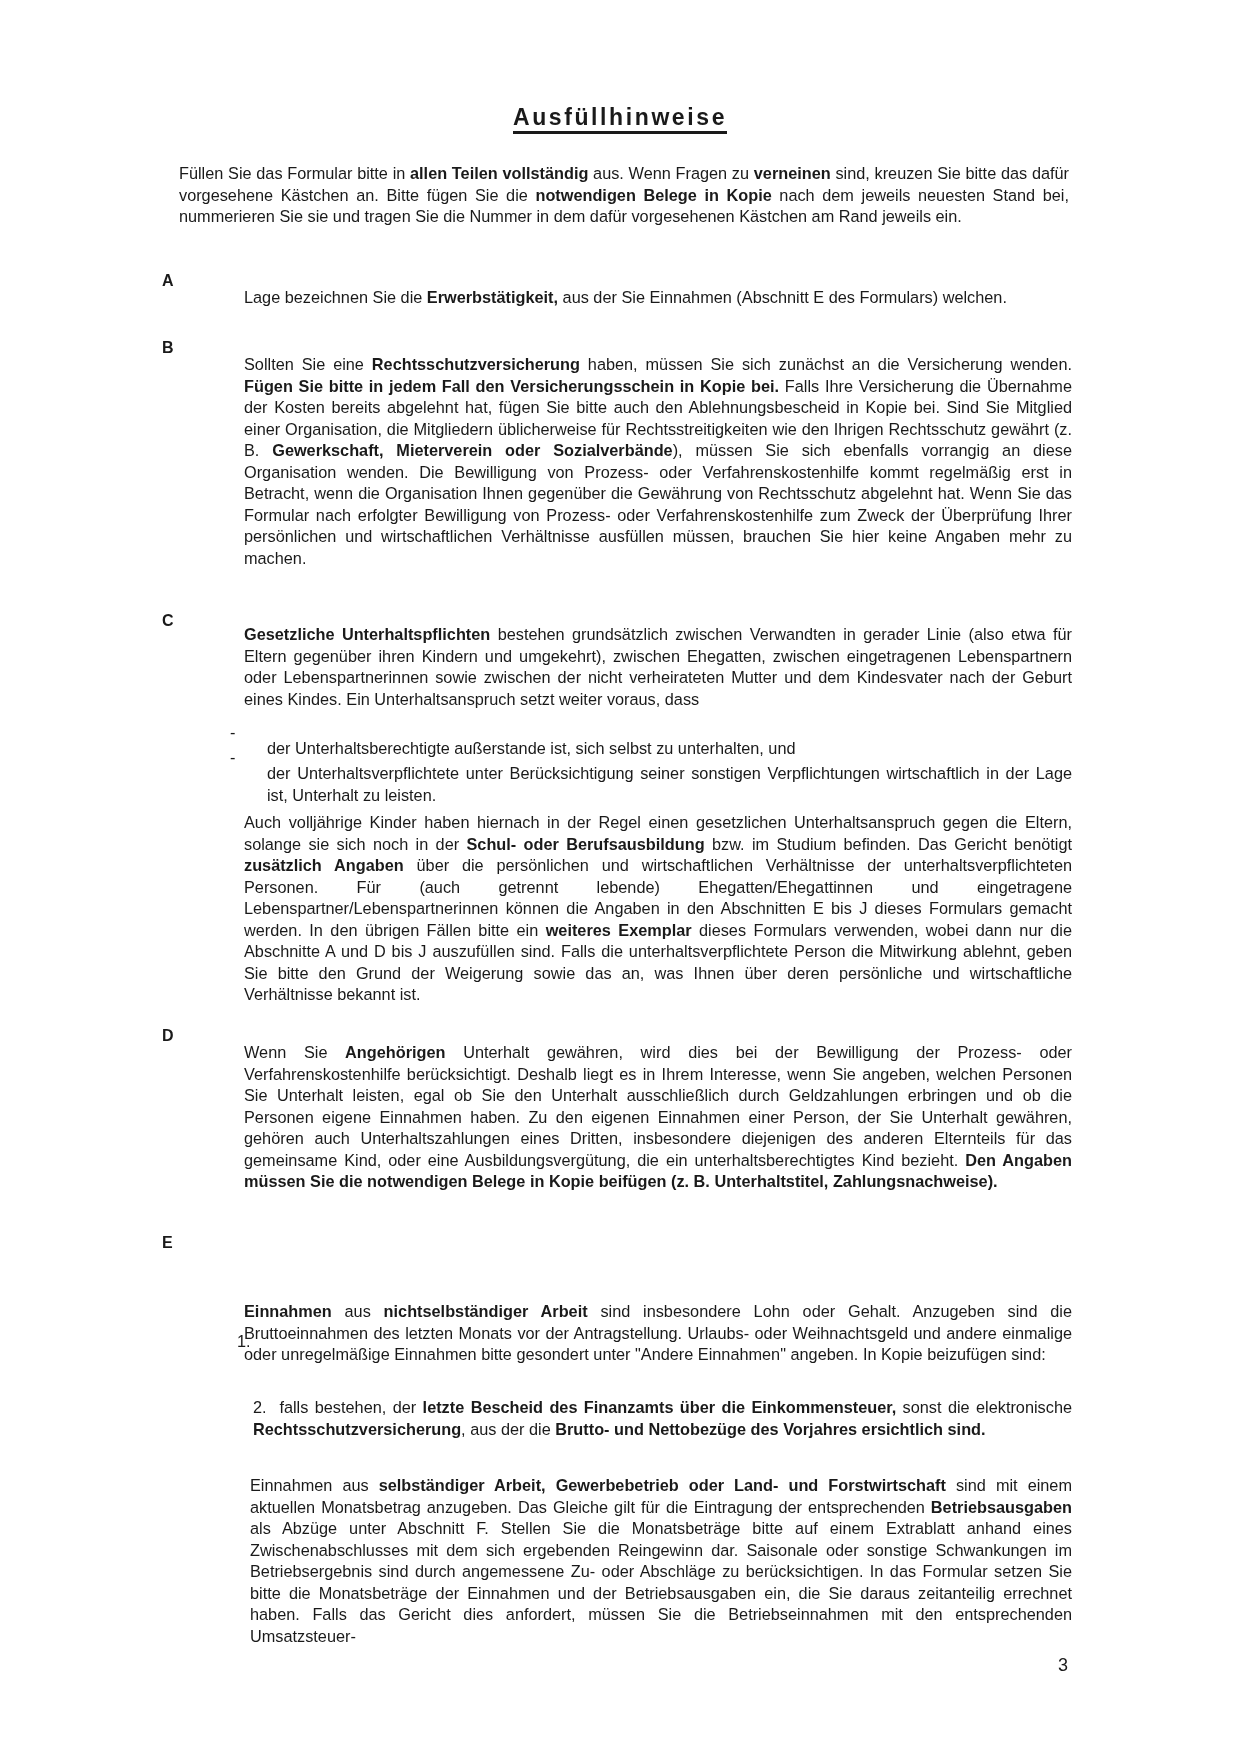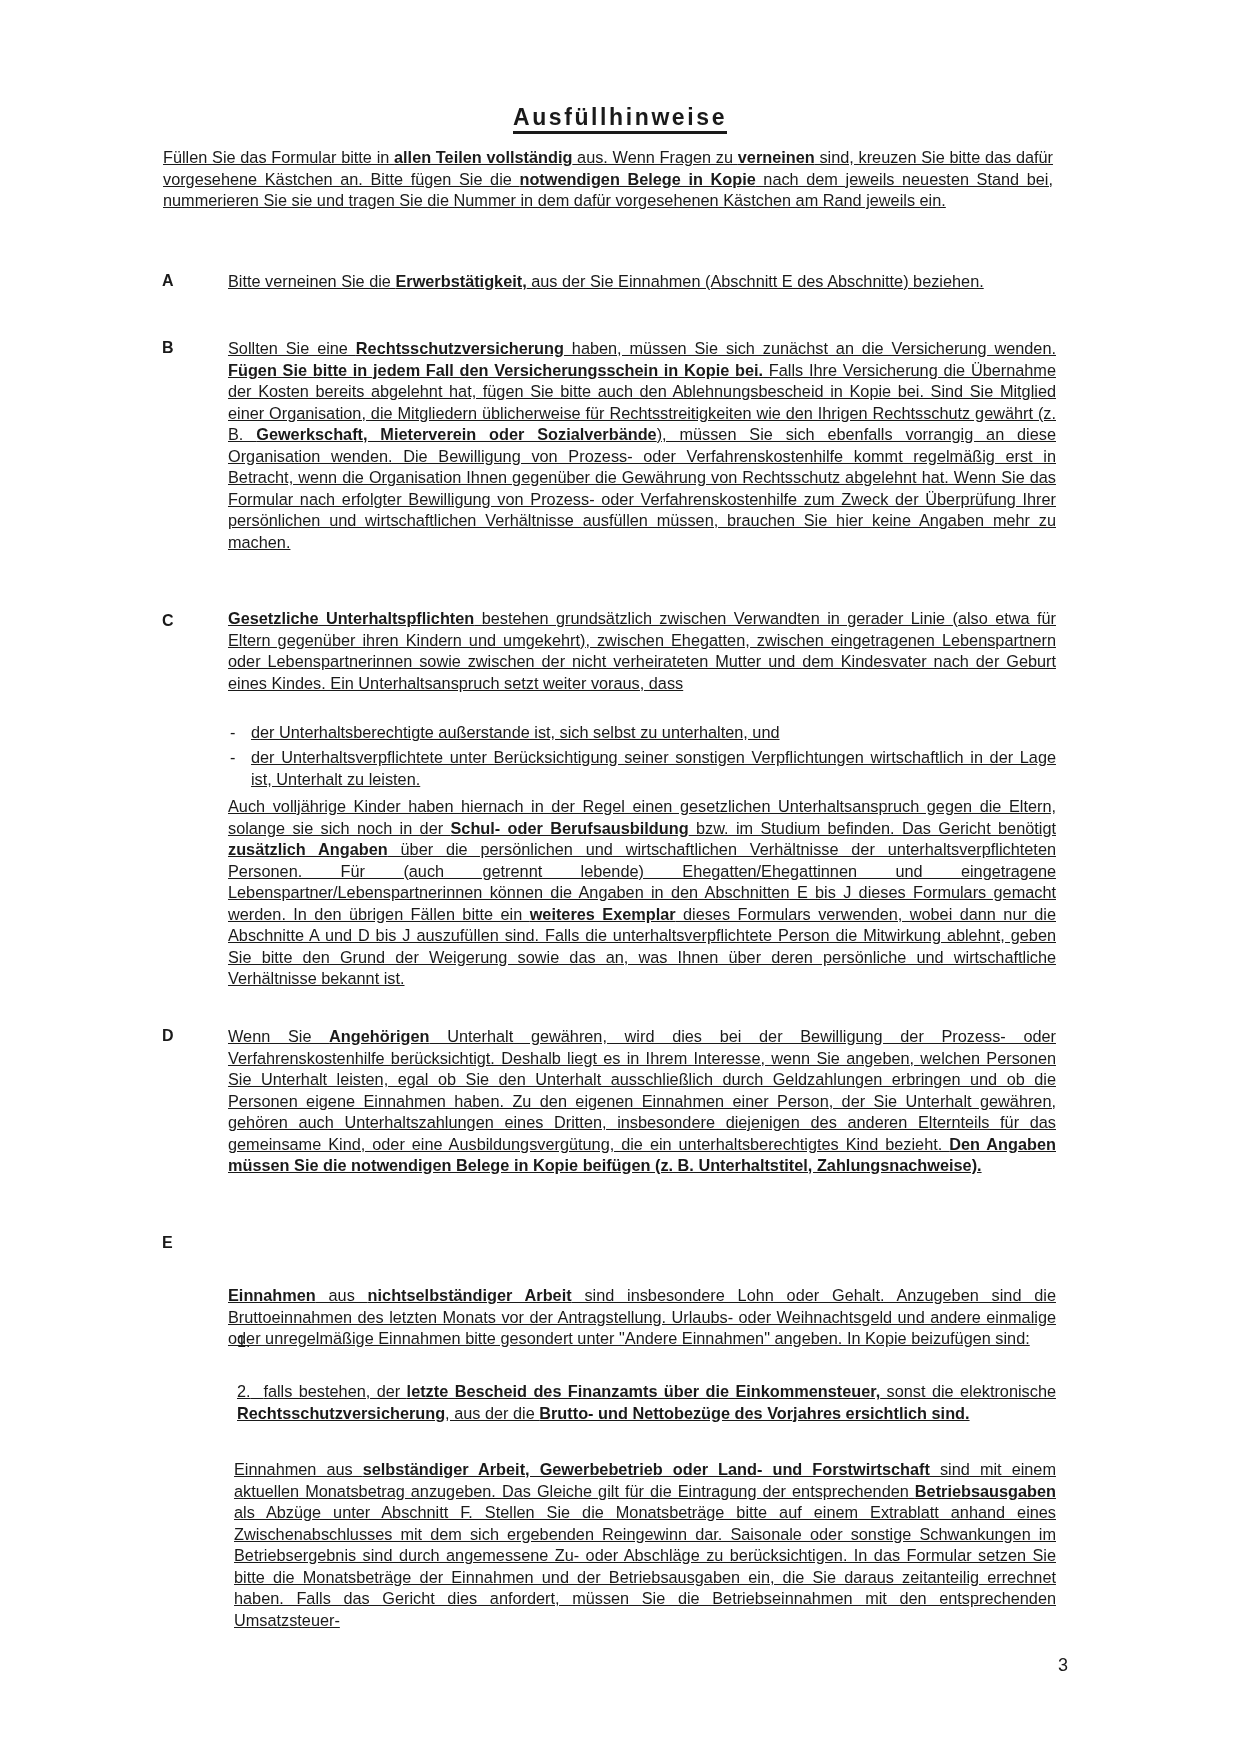--- a/index.html
+++ b/index.html
@@ -8,43 +8,42 @@
     font-family: "Liberation Sans", sans-serif; color: #1a1a1a;
   }
   .page { position: absolute; left: 0; top: 0; width: 1240px; height: 1754px; }
   .title {
     position: absolute; top: 104px; left: 0; width: 1240px; text-align: center;
     font-size: 23px; font-weight: bold; letter-spacing: 2.6px;
   }
   .title span { border-bottom: 3px solid #1a1a1a; padding-bottom: 1px; }
   .p {
     position: absolute; font-size: 16.3px; line-height: 21.5px; text-align: justify;
-    margin: 0;
-    text-decoration: underline;
+    margin: 16px;
   }
   .intro { left: 163px; top: 147px; width: 890px; }
   .letter { position: absolute; left: 162px; font-size: 16px; font-weight: bold; }
   .body { left: 228px; width: 828px; }
   .bullet { position: absolute; left: 230px; font-size: 16.3px; line-height: 21.5px; }
   .btext { left: 251px; width: 805px; }
   .num { position: absolute; left: 237px; font-size: 16.3px; }
   b { font-weight: bold; }
   .pagenum { position: absolute; left: 1058px; top: 1655px; font-size: 18px; }
 </style>
 </head>
 <body>
 
 <div class="page">
 
   <div class="title"><span>Ausfüllhinweise</span></div>
 
   <p class="p intro"><span>Füllen Sie das Formular bitte in </span><b>allen Teilen vollständig</b><span> aus. Wenn Fragen zu </span><b>verneinen</b><span> sind, kreuzen Sie bitte das dafür vorgesehene Kästchen an.  Bitte fügen Sie die </span><b>notwendigen Belege in Kopie</b><span> nach dem jeweils neuesten Stand bei, nummerieren Sie sie und tragen Sie die Nummer in dem dafür vorgesehenen Kästchen am Rand jeweils ein.</span></p>
 
   <div class="letter" style="top:272px">A</div>
-  <p class="p body" style="top:271px"><span>Bitte verneinen Sie die </span><b>Erwerbstätigkeit,</b><span> aus der Sie Einnahmen (Abschnitt E des Abschnitte) beziehen.</span></p>
+  <p class="p body" style="top:271px"><span>Lage bezeichnen Sie die </span><b>Erwerbstätigkeit,</b><span> aus der Sie Einnahmen (Abschnitt E des Formulars) welchen.</span></p>
 
   <div class="letter" style="top:339px">B</div>
   <p class="p body" style="top:338px"><span>Sollten Sie eine </span><b>Rechtsschutzversicherung</b><span> haben, müssen Sie sich zunächst an die Versicherung wenden. </span><b>Fügen Sie bitte in jedem Fall den Versicherungsschein in Kopie bei.</b><span> Falls Ihre Versicherung die Übernahme der Kosten bereits abgelehnt hat, fügen Sie bitte auch den Ablehnungsbescheid in Kopie bei. Sind Sie Mitglied einer Organisation, die Mitgliedern üblicherweise für Rechtsstreitigkeiten wie den Ihrigen Rechtsschutz gewährt (z. B. </span><b>Gewerkschaft, Mieterverein oder Sozialverbände</b><span>), müssen Sie sich ebenfalls vorrangig an diese Organisation wenden. Die Bewilligung von Prozess- oder Verfahrenskostenhilfe kommt regelmäßig erst in Betracht, wenn die Organisation Ihnen gegenüber die Gewährung von Rechtsschutz abgelehnt hat. Wenn Sie das Formular nach erfolgter Bewilligung von Prozess- oder Verfahrenskostenhilfe zum Zweck der Überprüfung Ihrer persönlichen und wirtschaftlichen Verhältnisse ausfüllen müssen, brauchen Sie hier keine Angaben mehr zu machen.</span></p>
 
   <div class="letter" style="top:612px">C</div>
   <p class="p body" style="top:608px"><b>Gesetzliche Unterhaltspflichten</b><span> bestehen grundsätzlich zwischen Verwandten in gerader Linie (also etwa für Eltern gegenüber ihren Kindern und umgekehrt), zwischen Ehegatten, zwischen eingetragenen Lebenspartnern oder Lebenspartnerinnen sowie zwischen der nicht verheirateten Mutter und dem Kindesvater nach der Geburt eines Kindes. Ein Unterhaltsanspruch setzt weiter voraus, dass</span></p>
   <span class="bullet" style="top:722px">-</span>
   <p class="p btext" style="top:722px">der Unterhaltsberechtigte außerstande ist, sich selbst zu unterhalten, und</p>
   <span class="bullet" style="top:747px">-</span>
   <p class="p btext" style="top:747px">der Unterhaltsverpflichtete unter Berücksichtigung seiner sonstigen Verpflichtungen wirtschaftlich in der Lage ist, Unterhalt zu leisten.</p>

